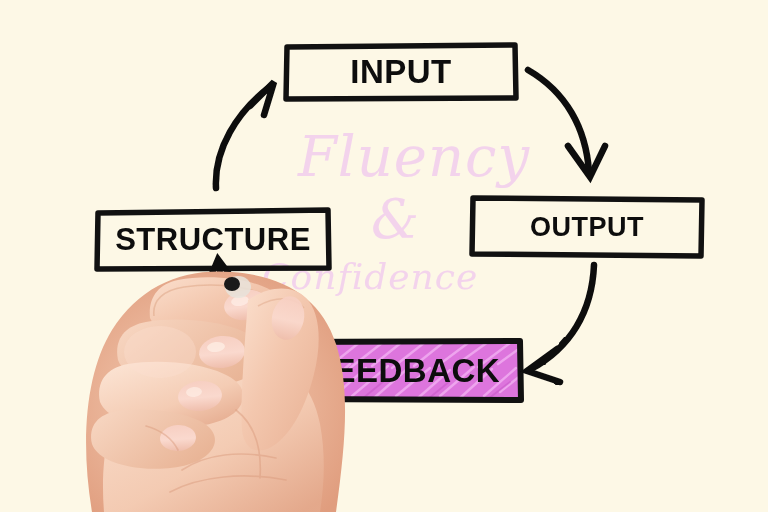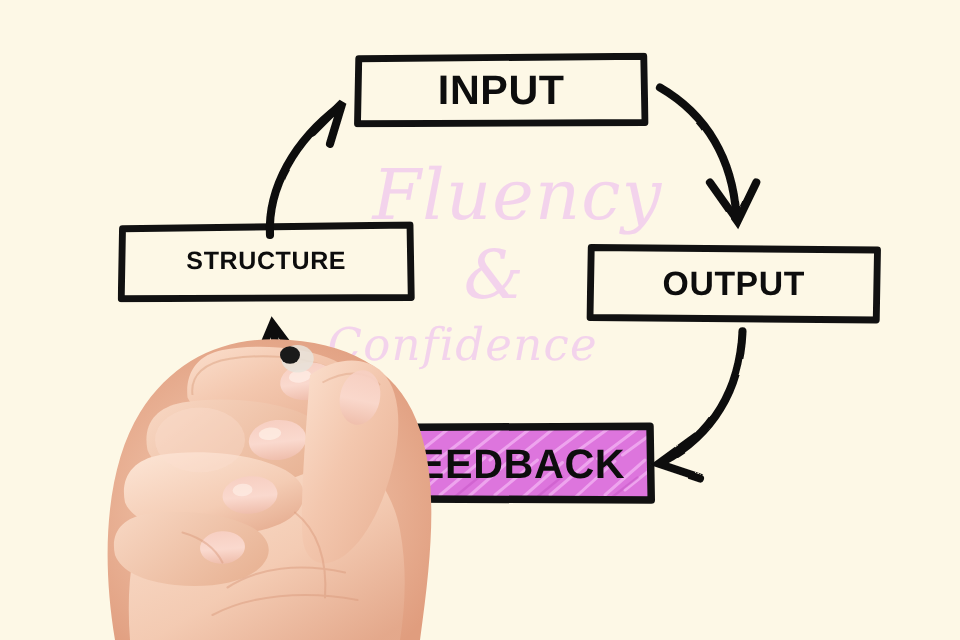--- a/index.html
+++ b/index.html
@@ -50,21 +50,21 @@
     position:absolute;left:3px;top:3px;right:3px;bottom:3px;
     z-index:1;
   }
   .node .hatch{
     position:absolute;left:3px;top:3px;right:3px;bottom:3px;
     z-index:2;
   }
 
   #node-input    { left:283px; top:42px;  width:236px; height:60px; font-size:33px;}
   #node-output   { left:469px; top:194px; width:236px; height:66px; font-size:27px;}
-  #node-structure{ left:94px;  top:177px; width:238px; height:65px; font-size:20px;}
+  #node-structure{ left:94px;  top:207px; width:238px; height:65px; font-size:31px;}
   #node-feedback { left:289px; top:337px; width:235px; height:67px; font-size:33px;}
 
   
   #arrows{z-index:5;}
 
   
   #hand{ z-index:6; }
 </style>
 </head>
 <body>

